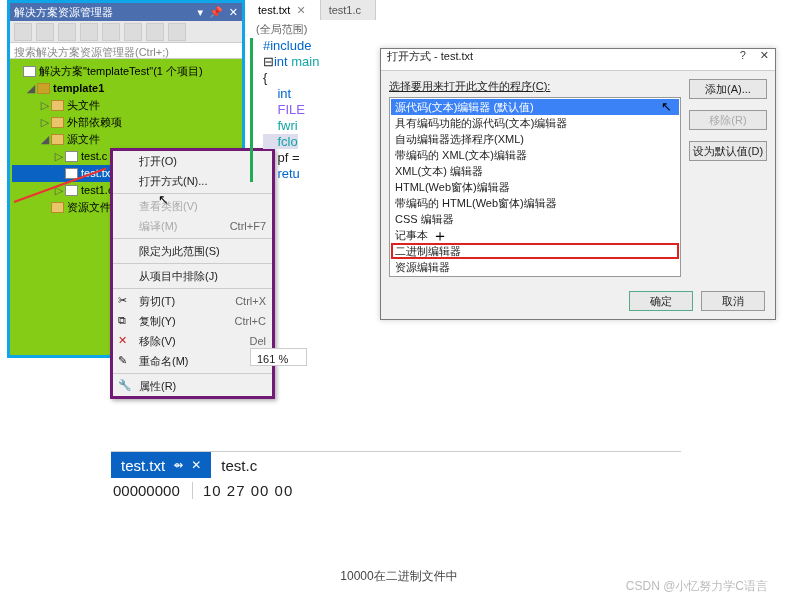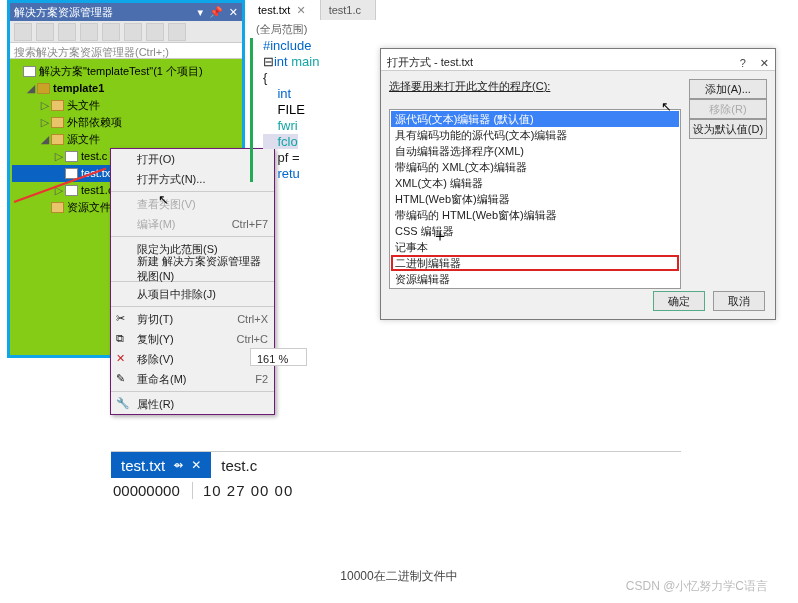--- a/index.html
+++ b/index.html
@@ -17,53 +17,53 @@
   .tri{display:inline-block;width:10px;text-align:center;color:#555;margin-right:1px}
   .ic{width:13px;height:11px;display:inline-block;margin-right:3px;background:#e9c46a;border:1px solid #b48a2a}
   .ic.proj{background:#c9a227}
   .ic.file{background:#fff;border-color:#888}
   .tree .sel{background:#0a63c2;color:#fff}
   .indent1{padding-left:14px}.indent2{padding-left:28px}.indent3{padding-left:42px}
   
   .redarrow{position:absolute;left:14px;top:165px;width:98px;height:40px;pointer-events:none}
   .redarrow::after{content:"";position:absolute;left:0;top:36px;width:98px;height:2px;background:#e33;transform:rotate(-20deg);transform-origin:left}
   
-  .cmenu{position:absolute;left:110px;top:148px;width:165px;background:#f0f0f0;border:1px solid #701a75;box-shadow:2px 2px 4px rgba(0,0,0,.3);font-size:11px}
+  .cmenu{position:absolute;left:110px;top:148px;width:165px;background:#f0f0f0;border:3px solid #701a75;box-shadow:2px 2px 4px rgba(0,0,0,.3);font-size:11px}
   .cmenu .mi{display:flex;align-items:center;height:20px;padding:0 6px 0 26px;position:relative;color:#222}
   .cmenu .mi.dis{color:#aaa}
   .cmenu .mi .sc{margin-left:auto;color:#666}
   .cmenu .mi .mic{position:absolute;left:5px;width:14px;height:14px}
   .cmenu hr{border:none;border-top:1px solid #ccc;margin:2px 0}
   
   .tabs{position:absolute;left:250px;top:0;height:20px;display:flex}
   .tab{padding:2px 14px 2px 8px;background:#e8e8e8;font-size:11px;color:#555;border-right:1px solid #ccc;display:flex;align-items:center;gap:6px}
   .tab.act{background:#fff;color:#000}
   .xx{color:#888}
   .scope{position:absolute;left:250px;top:21px;font-size:11px;color:#666;padding:1px 6px}
   .code{position:absolute;left:250px;top:38px;width:120px;font-family:Consolas,monospace;font-size:13px;line-height:16px;overflow:hidden}
   .code .ln{white-space:pre}
-  .c-blue{color:#0066cc}.c-teal{color:#13a5a5}.c-upp{color:#000000}
+  .c-blue{color:#0066cc}.c-teal{color:#13a5a5}.c-upp{color:#8b5cf6}
   .leftbar{border-left:3px solid #22aa55;padding-left:10px}
   
   .dlg{position:absolute;left:380px;top:48px;width:396px;height:272px;border:1px solid #7a7a7a;background:#f0f0f0;box-shadow:0 0 6px rgba(0,0,0,.2)}
-  .dlg-title{height:22px;background:#fff;border-bottom:1px solid #ccc;display:flex;align-items:flex-end;padding:0 6px;font-size:11px}
+  .dlg-title{height:22px;background:#fff;border-bottom:1px solid #ccc;display:flex;align-items:flex-start;padding:0 6px;font-size:11px}
   .dlg-title .dsp{margin-left:auto;display:flex;gap:14px;color:#444}
   .dlg-body{padding:8px 8px;display:flex;gap:8px}
   .dlg-left{flex:1}
-  .dlg-label{font-size:11px;margin-bottom:15px}
+  .dlg-label{font-size:11px;margin-bottom:3px}
   .dlg-label span{text-decoration:underline}
   .listbox{height:180px;border:1px solid #999;background:#fff;overflow:auto;font-size:11px;padding:1px}
   .listbox .li{padding:1px 4px;cursor:pointer;line-height:14px}
   .listbox .li.sel{background:#3b82f6;color:#fff}
   .listbox .li.mark{outline:2px solid #d22;outline-offset:-2px}
-  .dlg-right{width:78px;display:flex;flex-direction:column;gap:0}
+  .dlg-right{width:78px;display:flex;flex-direction:column;gap:11px}
   .btn{height:20px;border:1px solid #999;background:#e8e8e8;font-size:11px;display:flex;align-items:center;justify-content:center;cursor:pointer}
   .btn.dis{color:#aaa}
   .dlg-foot{position:absolute;bottom:8px;right:10px;display:flex;gap:8px}
-  .dlg-foot .btn{width:52px}
+  .dlg-foot .btn{width:64px}
   
   .pluscur{position:absolute;left:432px;top:226px;font-size:16px;color:#000;pointer-events:none}
   
   .arrowcur{position:absolute;left:661px;top:99px;color:#000;font-size:13px;pointer-events:none}
   .arrowcur2{position:absolute;left:158px;top:192px;color:#000;font-size:13px;pointer-events:none}
   
   .zoom{position:absolute;left:250px;top:348px;height:18px;font-size:11px;border:1px solid #ccc;padding:4px 18px 0 6px;background:#fff;display:flex;align-items:center}
   
   .hex{position:absolute;left:111px;top:451px;width:570px;border-top:1px solid #ccc}
   .hex-tabs{display:flex;height:26px}
@@ -163,24 +163,20 @@
       <span class="mic"></span>
       <span>查看类图(V)</span>
     </div>
   <div class="mi dis">
       <span>编译(M)</span>
       <span class="sc">Ctrl+F7</span>
     </div>
   <hr>
   <div class="mi">
       <span>限定为此范围(S)</span>
-    </div>
-  <div class="mi">
-      <span class="mic"></span>
-      <span>新建 解决方案资源管理器 视图(N)</span>
     </div>
   <hr>
   <div class="mi">
       <span>从项目中排除(J)</span>
     </div>
   <hr>
   <div class="mi">
       <span class="mic">✂</span>
       <span>剪切(T)</span>
       <span class="sc">Ctrl+X</span>

